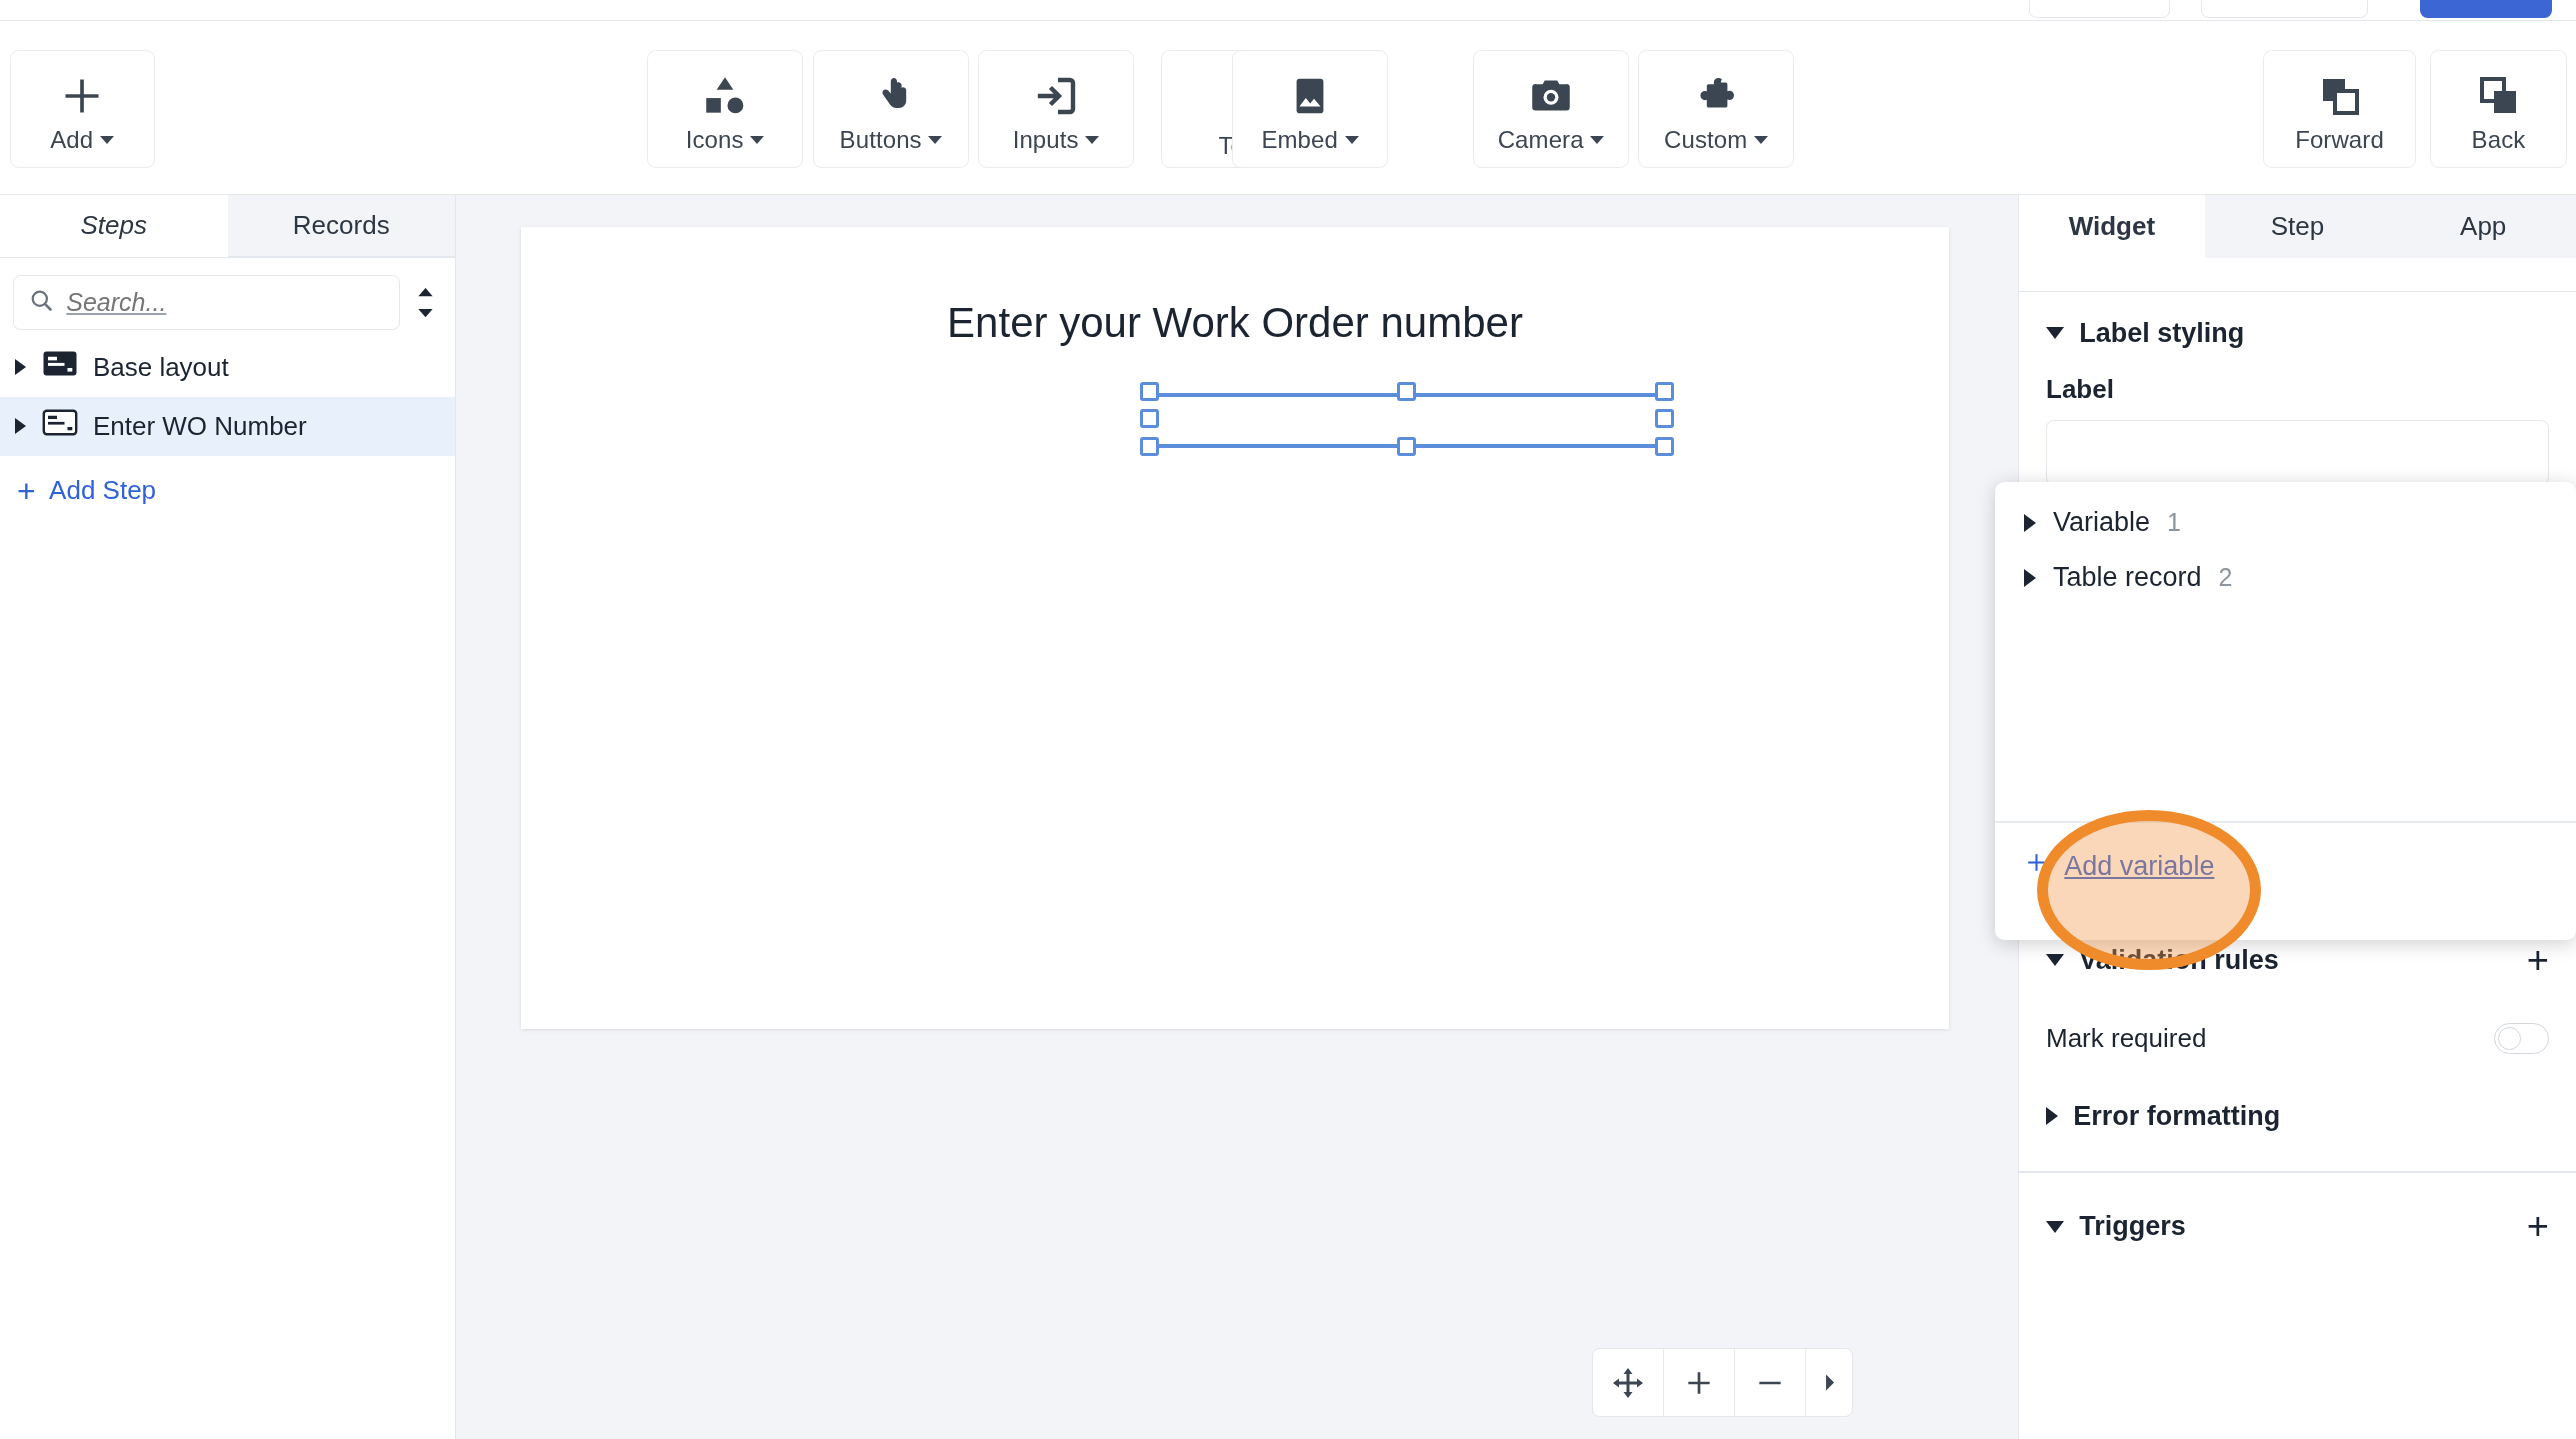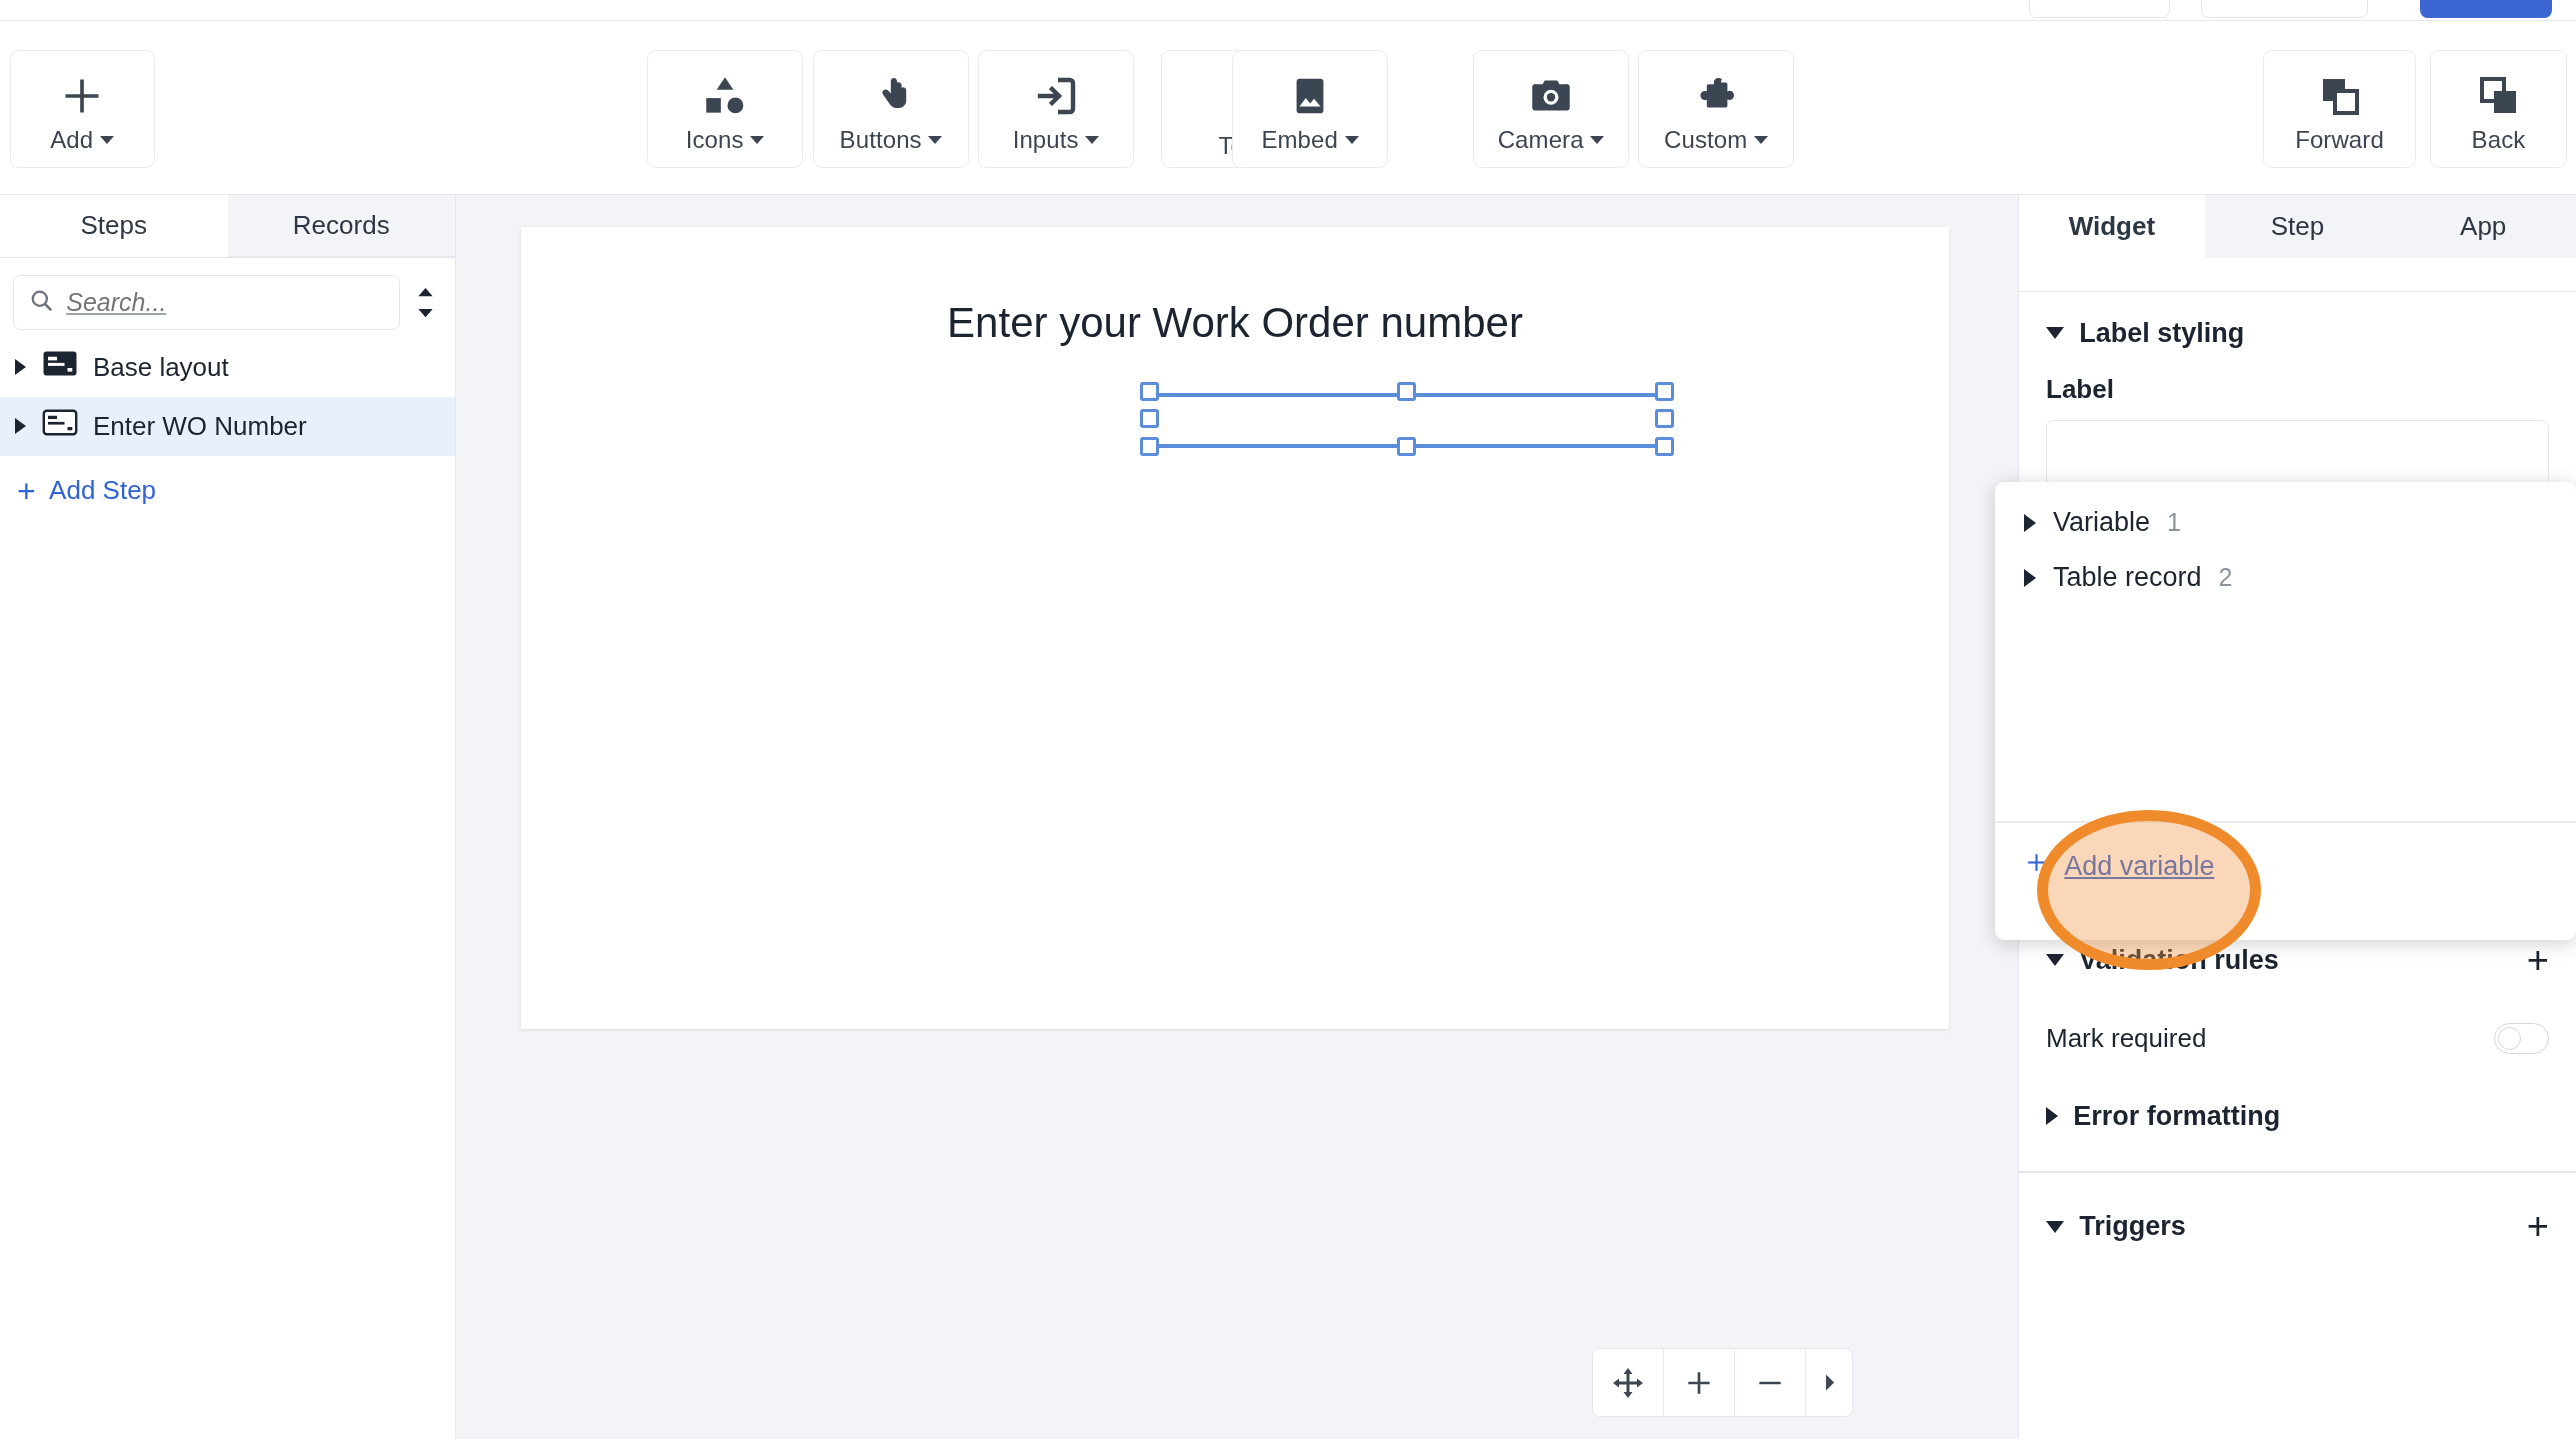--- a/index.html
+++ b/index.html
@@ -61,21 +61,21 @@
   .sidebar {
     position: absolute; left: 0; top: 195px; width: 456px; height: 1245px;
     background: #ffffff; border-right: 1.9px solid #e4e7eb;
   }
   .side-tabs { display: flex; height: 63px; border-bottom: 1.9px solid #e4e7eb; }
   .side-tab {
     flex: 1; display: flex; align-items: center; justify-content: center;
     font-size: 26px; color: #2d3643; background: #f2f4f7;
     border-bottom: 1.9px solid #e4e7eb; cursor: pointer;
   }
-  .side-tab.active { background: #fff; border-bottom: 1.9px solid transparent; }
+  .side-tab.active { background: #fff; border-bottom: 1.9px solid transparent; font-style: italic; }
   .search-row { display: flex; align-items: center; padding: 17px 13.4px 7.6px 13.4px; gap: 9.5px; }
   .search-box {
     flex: 1; height: 55px; border: 1.9px solid #e3e6ea; border-radius: 7.6px;
     display: flex; align-items: center; padding: 0 13.4px; gap: 11.5px; background:#fff;
   }
   .search-box input {
     border: none; outline: none; font-size: 25px; font-style: italic;
     color: #9aa3ad; font-family: "Liberation Sans", sans-serif; width: 100%;
     background: transparent;
     text-decoration: underline;

